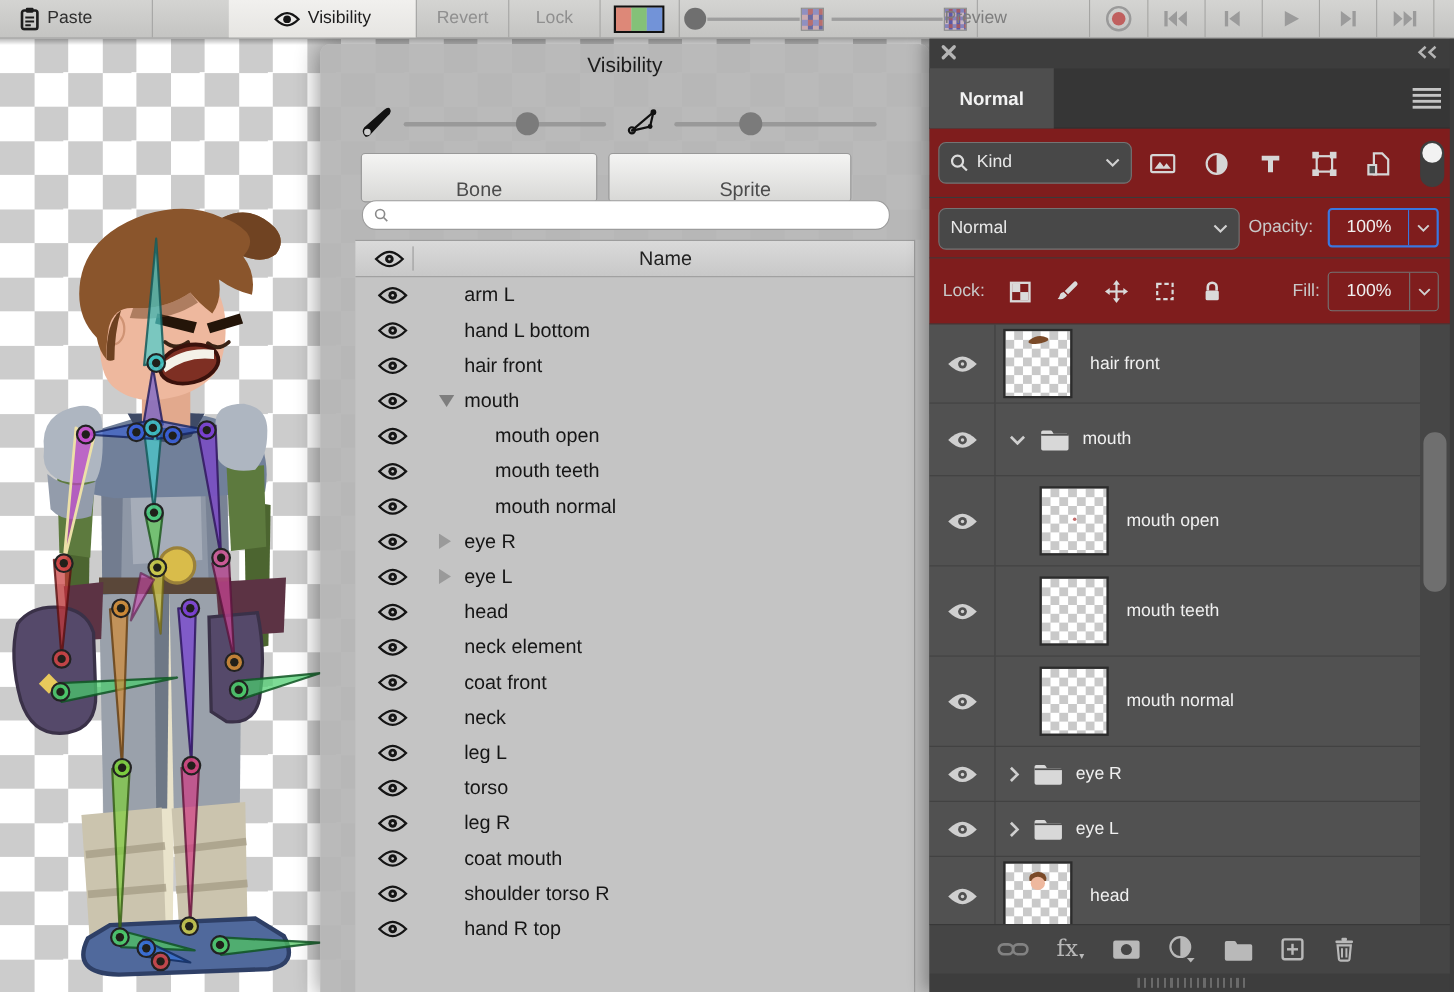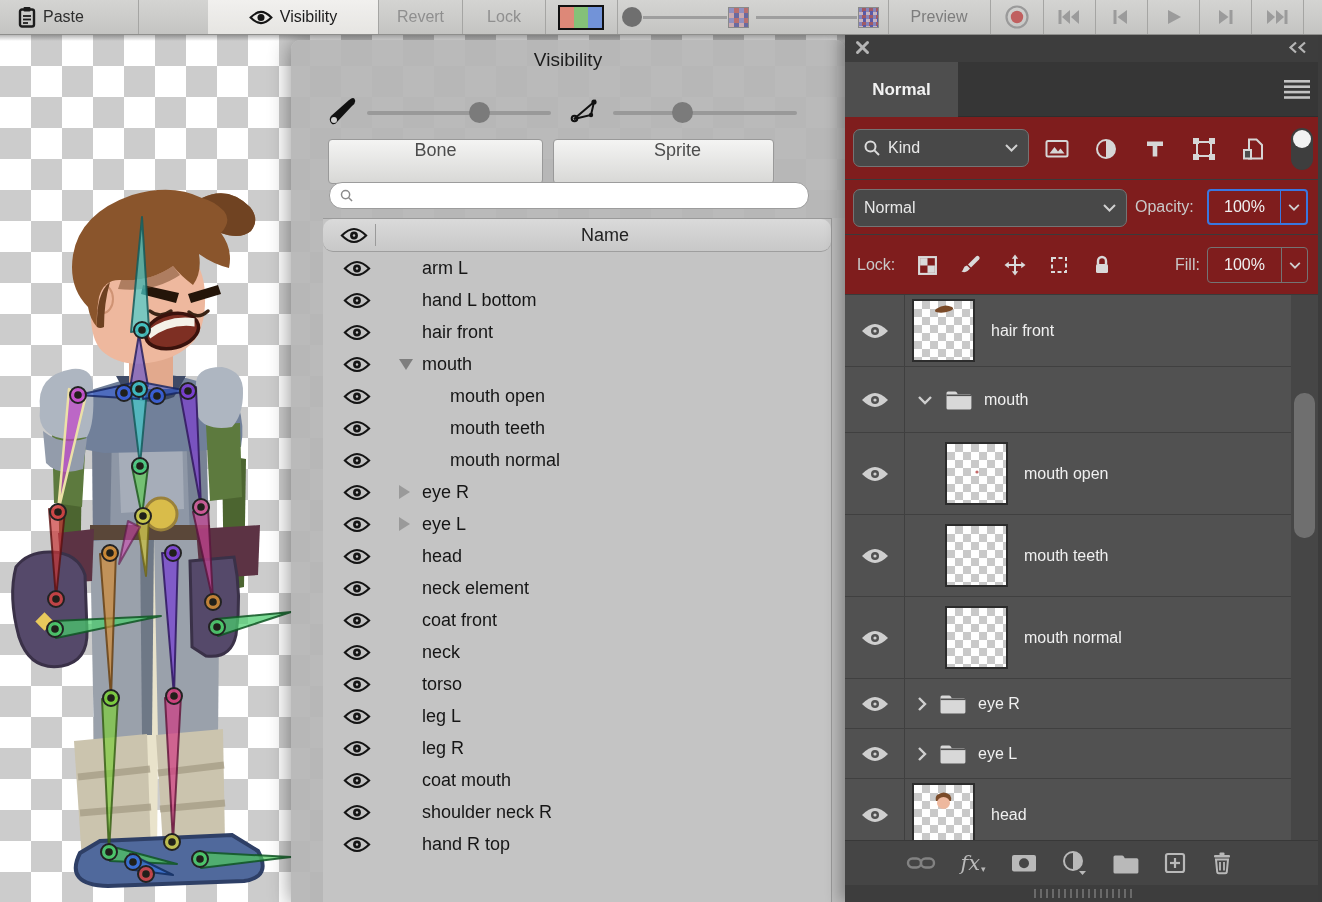--- a/index.html
+++ b/index.html
@@ -35,31 +35,31 @@
   
   .vis-panel{position:absolute;left:291px;top:40px;width:554px;height:862px;z-index:3;
     background:rgba(182,182,182,.94);border-radius:9px 9px 0 0;
     box-shadow:0 2px 22px rgba(0,0,0,.45);}
   .vp-title{position:absolute;top:9px;left:0;width:100%;text-align:center;
     font-size:19px;color:#1c1c1c;}
   .vp-slider-icon{position:absolute;top:57px;}
   .vp-track{position:absolute;top:71px;height:4px;border-radius:2px;background:#999;}
   .vp-knob{position:absolute;top:62px;width:21px;height:21px;border-radius:50%;background:#7b7b7b;}
   .vp-tab{position:absolute;top:99px;height:45px;border:1px solid #999;border-radius:4px;
-    background:linear-gradient(#f4f4f3,#d8d8d6);display:flex;align-items:flex-start;justify-content:center;
+    background:linear-gradient(#f4f4f3,#d8d8d6);display:flex;align-items:flex-end;justify-content:center;
     font-size:18px;color:#4c4c4c;}
   .vp-search{position:absolute;top:142px;left:38px;width:480px;height:27px;background:#fff;
     border:1px solid #9c9c9c;border-radius:13px;display:flex;align-items:center;padding:0 10px;}
   .vp-search input{border:none;outline:none;flex:1;font-size:15px;background:transparent;margin-left:6px;}
   .vp-list-region{position:absolute;left:32px;right:14px;top:178px;bottom:0;background:#c4c4c4;
     border-top:1px solid #9a9a9a;overflow:hidden;}
   .vp-scroll-lane{position:absolute;right:0;top:178px;bottom:0;width:14px;
     background:#bdbdbd;border-left:1px solid #9a9a9a;}
   .vp-header{height:33px;background:linear-gradient(#dadada,#c8c8c8);
-    border-bottom:1px solid #9e9e9e;position:relative;display:flex;align-items:center;border-radius:10px;}
+    border-bottom:1px solid #9e9e9e;position:relative;display:flex;align-items:center;}
   .vp-header .vp-eye{position:absolute;left:17px;}
   .vp-header-div{position:absolute;left:52px;top:5px;bottom:5px;width:1px;background:#9a9a9a;}
   .vp-header-label{width:100%;text-align:center;padding-left:56px;font-size:18px;color:#222;}
   .vp-row{height:32px;display:flex;align-items:center;position:relative;}
   .vp-eye{width:28px;height:17px;display:inline-flex;}
   .vp-row .vp-eye{position:absolute;left:20px;}
   .vp-expander{position:absolute;left:76px;width:16px;display:inline-flex;}
   .vp-label{font-size:18px;color:#161616;white-space:nowrap;}
   .vp-label.lvl1{margin-left:99px;}
   .vp-label.lvl2{margin-left:127px;}
@@ -98,21 +98,21 @@
   .lp-eye-cell{width:60px;flex:none;border-right:1px solid #3f3f3f;display:flex;align-items:center;justify-content:center;}
   .lp-content{flex:1;display:flex;align-items:center;}
   .lp-thumb{width:63px;height:63px;flex:none;border:2px solid #2c2c2c;position:relative;
     background:conic-gradient(#c9c9c9 0 25%,#fff 0 50%,#c9c9c9 0 75%,#fff 0);background-size:16px 16px;}
   .lp-name{color:#f0f0f0;font-size:16px;white-space:nowrap;}
   .lp-scroll-thumb{position:absolute;right:7px;top:98px;width:21px;height:145px;border-radius:10px;background:#6f6f6f;}
   .lp-edge{position:absolute;right:0;top:0;bottom:0;width:4px;background:#3c3c3c;}
   .lp-bottombar{height:45px;flex:none;background:#454545;border-top:1px solid #383838;
     display:flex;align-items:center;justify-content:center;gap:24px;color:#b9b9b9;padding-right:28px;}
   .lp-bottombar .dim{color:#828282;}
-  .fx-text{font-family:"DejaVu Serif",serif;font-style:italic;font-size:21px;line-height:1;}
+  .fx-text{font-family:"DejaVu Serif",serif;font-size:21px;line-height:1;}
   .mini-caret{font-size:9px;vertical-align:bottom;margin-left:1px;color:#b9b9b9;}
   .lp-resize{height:17px;flex:none;background:#3d3d3d;display:flex;align-items:center;justify-content:center;}
   .lp-grip{width:100px;height:9px;background:repeating-linear-gradient(90deg,#6a6a6a 0 2px,transparent 2px 6px);}
 
   .icon{display:inline-flex;line-height:0;}
 </style>
 </head>
 <body>
 
 <div class="canvas-area"></div>
@@ -284,21 +284,21 @@
   </div>
   <div class="tb-sep" style="left:617px;"></div>
   <div>
     <div class="tb-track" style="left:643px;width:84px;"></div>
     <div class="tb-track" style="left:756px;width:101px;"></div>
     <div class="tb-knob" style="left:622px;"></div>
     <div class="tb-mosaic mosaic-a" style="left:728px;"></div>
     <div class="tb-mosaic mosaic-b" style="left:858px;"></div>
   </div>
   <div class="tb-sep" style="left:888px;"></div>
-  <div class="abs" style="left:889px;width:100px;justify-content:center;">
+  <div class="abs" style="left:837px;width:100px;justify-content:center;">
     <span class="tb-label" style="color:#7d7d7d;">Preview</span>
   </div>
   <div class="tb-sep" style="left:990px;"></div>
   <div class="abs tb-transport" style="left:990px;width:53px;">
     <span class="icon">
       <svg width="26" height="26" viewBox="0 0 26 26">
           <circle cx="13" cy="13" r="10.5" fill="none" stroke="#9a9a9a" stroke-width="2.2"></circle>
           <circle cx="13" cy="13" r="6.2" fill="var(--record-red)"></circle>
         </svg>
     </span>
@@ -553,61 +553,61 @@
       <span class="vp-label lvl1">neck</span>
         </div>
         <div class="vp-row">
       <span class="vp-eye icon">
             <svg width="28" height="17" viewBox="0 0 30 18">
               <path d="M2,9 Q9,2 15,2 Q21,2 28,9 Q21,16 15,16 Q9,16 2,9 Z" fill="none" stroke="#151515" stroke-width="2.2"></path>
               <circle cx="15" cy="9" r="4.2" fill="#151515"></circle>
               <circle cx="15" cy="9" r="1.3" fill="#c2c2c2"></circle>
             </svg>
           </span>
+      <span class="vp-label lvl1">leg L</span>
+        </div>
+        <div class="vp-row">
+      <span class="vp-eye icon">
+            <svg width="28" height="17" viewBox="0 0 30 18">
+              <path d="M2,9 Q9,2 15,2 Q21,2 28,9 Q21,16 15,16 Q9,16 2,9 Z" fill="none" stroke="#151515" stroke-width="2.2"></path>
+              <circle cx="15" cy="9" r="4.2" fill="#151515"></circle>
+              <circle cx="15" cy="9" r="1.3" fill="#c2c2c2"></circle>
+            </svg>
+          </span>
       <span class="vp-label lvl1">torso</span>
         </div>
         <div class="vp-row">
       <span class="vp-eye icon">
             <svg width="28" height="17" viewBox="0 0 30 18">
               <path d="M2,9 Q9,2 15,2 Q21,2 28,9 Q21,16 15,16 Q9,16 2,9 Z" fill="none" stroke="#151515" stroke-width="2.2"></path>
               <circle cx="15" cy="9" r="4.2" fill="#151515"></circle>
               <circle cx="15" cy="9" r="1.3" fill="#c2c2c2"></circle>
             </svg>
           </span>
-      <span class="vp-label lvl1">leg L</span>
-        </div>
-        <div class="vp-row">
-      <span class="vp-eye icon">
-            <svg width="28" height="17" viewBox="0 0 30 18">
-              <path d="M2,9 Q9,2 15,2 Q21,2 28,9 Q21,16 15,16 Q9,16 2,9 Z" fill="none" stroke="#151515" stroke-width="2.2"></path>
-              <circle cx="15" cy="9" r="4.2" fill="#151515"></circle>
-              <circle cx="15" cy="9" r="1.3" fill="#c2c2c2"></circle>
-            </svg>
-          </span>
       <span class="vp-label lvl1">leg R</span>
         </div>
         <div class="vp-row">
       <span class="vp-eye icon">
             <svg width="28" height="17" viewBox="0 0 30 18">
               <path d="M2,9 Q9,2 15,2 Q21,2 28,9 Q21,16 15,16 Q9,16 2,9 Z" fill="none" stroke="#151515" stroke-width="2.2"></path>
               <circle cx="15" cy="9" r="4.2" fill="#151515"></circle>
               <circle cx="15" cy="9" r="1.3" fill="#c2c2c2"></circle>
             </svg>
           </span>
       <span class="vp-label lvl1">coat mouth</span>
         </div>
         <div class="vp-row">
       <span class="vp-eye icon">
             <svg width="28" height="17" viewBox="0 0 30 18">
               <path d="M2,9 Q9,2 15,2 Q21,2 28,9 Q21,16 15,16 Q9,16 2,9 Z" fill="none" stroke="#151515" stroke-width="2.2"></path>
               <circle cx="15" cy="9" r="4.2" fill="#151515"></circle>
               <circle cx="15" cy="9" r="1.3" fill="#c2c2c2"></circle>
             </svg>
           </span>
-      <span class="vp-label lvl1">shoulder neck R</span>
+      <span class="vp-label lvl1">shoulder torso R</span>
         </div>
         <div class="vp-row">
       <span class="vp-eye icon">
             <svg width="28" height="17" viewBox="0 0 30 18">
               <path d="M2,9 Q9,2 15,2 Q21,2 28,9 Q21,16 15,16 Q9,16 2,9 Z" fill="none" stroke="#151515" stroke-width="2.2"></path>
               <circle cx="15" cy="9" r="4.2" fill="#151515"></circle>
               <circle cx="15" cy="9" r="1.3" fill="#c2c2c2"></circle>
             </svg>
           </span>
       <span class="vp-label lvl1">hand R top</span>

